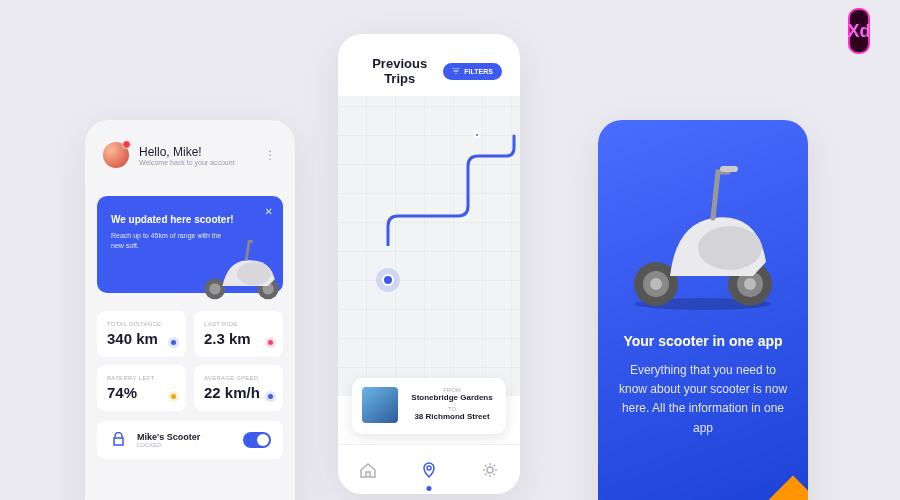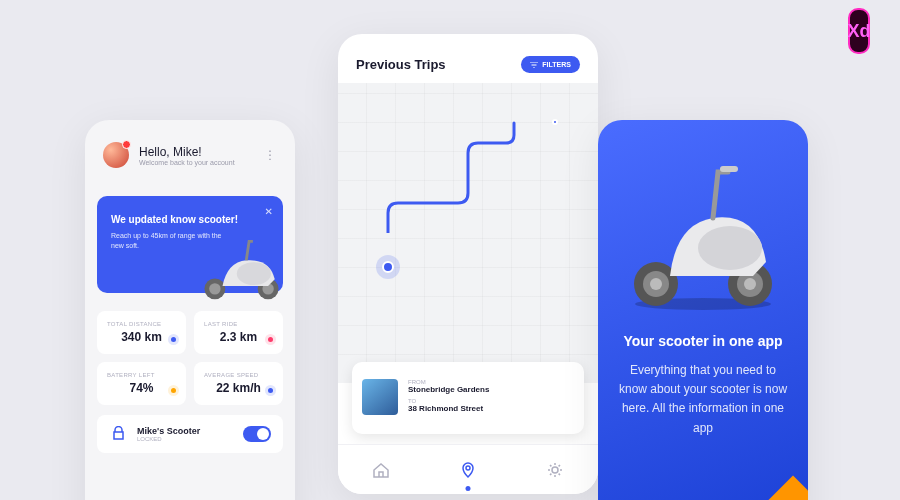--- a/index.html
+++ b/index.html
@@ -20,48 +20,48 @@
     
     .banner { margin: 18px 12px 0; background: #3d5af1; border-radius: 10px; padding: 18px 14px 42px; position: relative; color: #fff; }
     .banner .close { position: absolute; top: 10px; right: 10px; font-size: 10px; opacity: .8; cursor: pointer; }
     .banner h4 { font-size: 10px; font-weight: 700; margin-bottom: 6px; }
     .banner p { font-size: 7px; line-height: 1.4; opacity: .85; max-width: 120px; }
     .scooter-sm { position: absolute; right: -6px; bottom: -8px; width: 95px; height: 68px; }
     
     .stats { display: grid; grid-template-columns: 1fr 1fr; gap: 8px; padding: 18px 12px 0; }
     .stat { background: #fff; border-radius: 8px; padding: 10px 10px; position: relative; }
     .stat .lbl { font-size: 6px; color: #b0b0c0; text-transform: uppercase; letter-spacing: .3px; }
-    .stat .val { font-size: 12px; font-weight: 700; color: #1a1a2e; margin-top: 3px; text-align: center; }
+    .stat .val { font-size: 15px; font-weight: 700; color: #1a1a2e; margin-top: 3px; }
     .stat .dot { position: absolute; right: 10px; bottom: 12px; width: 5px; height: 5px; border-radius: 50%; }
     .dot-blue { background: #3d5af1; box-shadow: 0 0 0 3px rgba(61,90,241,.15); }
     .dot-red { background: #ff3b6b; box-shadow: 0 0 0 3px rgba(255,59,107,.15); }
     .dot-orange { background: #ffa500; box-shadow: 0 0 0 3px rgba(255,165,0,.15); }
     
     .device-card { margin: 10px 12px 0; background: #fff; border-radius: 8px; padding: 10px 12px; display: flex; align-items: center; gap: 10px; }
     .lock-ico { width: 18px; height: 18px; display: flex; align-items: center; justify-content: center; color: #3d5af1; font-size: 12px; }
     .device-card .t1 { font-size: 9px; font-weight: 600; color: #1a1a2e; }
     .device-card .t2 { font-size: 6px; color: #b0b0c0; text-transform: uppercase; }
     .toggle { margin-left: auto; width: 28px; height: 16px; background: #3d5af1; border-radius: 10px; position: relative; }
     .toggle::after { content:''; position:absolute; right:2px; top:2px; width:12px; height:12px; background:#fff; border-radius:50%; }
     
     
-    .p2 { left: 338px; top: 34px; width: 260px; height: 460px; }
+    .p2 { left: 338px; top: 34px; width: 182px; height: 460px; text-align: center; }
     .p2-head { display: flex; align-items: center; justify-content: space-between; padding: 22px 18px 10px; }
     .p2-head h3 { font-size: 13px; font-weight: 700; color: #1a1a2e; }
     .filters-btn { background: #3d5af1; color: #fff; font-size: 7px; font-weight: 700; padding: 5px 9px; border-radius: 10px; display: flex; align-items: center; gap: 4px; }
     .map { height: 300px; background: #f2f3f5; position: relative; overflow: hidden; }
     .map::before { content:''; position:absolute; inset:0; background:
       repeating-linear-gradient(0deg, transparent 0 28px, rgba(0,0,0,.03) 28px 29px),
       repeating-linear-gradient(90deg, transparent 0 28px, rgba(0,0,0,.03) 28px 29px); }
     .route { position: absolute; inset: 0; }
     .loc-pulse { position:absolute; left:38px; top:172px; width:24px; height:24px; border-radius:50%; background:rgba(61,90,241,.18); display:flex; align-items:center; justify-content:center; }
     .loc-pulse::after { content:''; width:8px; height:8px; background:#3d5af1; border-radius:50%; border:2px solid #fff; }
     .dest-dot { position:absolute; right:40px; top:36px; width:6px; height:6px; background:#3d5af1; border-radius:50%; border:2px solid #fff; }
     
-    .trip-card { position: absolute; left: 14px; right: 14px; bottom: 60px; background: #fff; border-radius: 10px; padding: 17px 10px; display: flex; gap: 10px; box-shadow: 0 4px 14px rgba(0,0,0,.1); }
+    .trip-card { position: absolute; left: 14px; right: 14px; bottom: 60px; background: #fff; border-radius: 10px; padding: 9px 10px; display: flex; gap: 10px; box-shadow: 0 4px 14px rgba(0,0,0,.1); }
     .trip-img { width: 36px; height: 36px; background: linear-gradient(140deg,#6ab5e8,#2e5c99); border-radius: 4px; }
     .trip-info { flex: 1; }
     .trip-info .tl { font-size: 6px; color: #b0b0c0; text-transform: uppercase; }
     .trip-info .tv { font-size: 8px; font-weight: 600; color: #1a1a2e; margin-bottom: 4px; }
     
     .navbar { position: absolute; bottom: 0; left: 0; right: 0; height: 50px; background: #fff; display: flex; align-items: center; justify-content: space-around; border-top: 1px solid #f0f0f4; }
     .nav-ico { width: 22px; height: 22px; display: flex; align-items: center; justify-content: center; color: #b0b0c0; }
     .nav-active { color: #3d5af1; position: relative; }
     .nav-active::after { content:''; position:absolute; bottom:-10px; left:50%; transform:translateX(-50%); width:5px; height:5px; background:#3d5af1; border-radius:50%; }
     
@@ -86,21 +86,21 @@
     <div class="avatar"></div>
     <div class="greet">
       <h3>Hello, Mike!</h3>
       <p>Welcome back to your account</p>
     </div>
     <div class="more-dots">⋮</div>
   </div>
 
   <div class="banner">
     <span class="close">✕</span>
-    <h4>We updated know scooter!</h4>
+    <h4>We updated here scooter!</h4>
     <p>Reach up to 45km of range with the new soft.</p>
     <svg class="scooter-sm" viewBox="0 0 100 70">
       <ellipse cx="22" cy="58" rx="11" ry="11" fill="#666"></ellipse>
         <ellipse cx="22" cy="58" rx="6" ry="6" fill="#999"></ellipse>
       <ellipse cx="78" cy="58" rx="11" ry="11" fill="#666"></ellipse>
         <ellipse cx="78" cy="58" rx="6" ry="6" fill="#999"></ellipse>
       <path d="M30 55 Q35 30 55 28 Q80 26 85 48 L78 55 Z" fill="#e8e8ea"></path>
       <path d="M55 28 L58 8 L62 8" stroke="#888" stroke-width="3" fill="none"></path>
       <ellipse cx="63" cy="42" rx="18" ry="12" fill="#d8d8dc"></ellipse>
     </svg>

